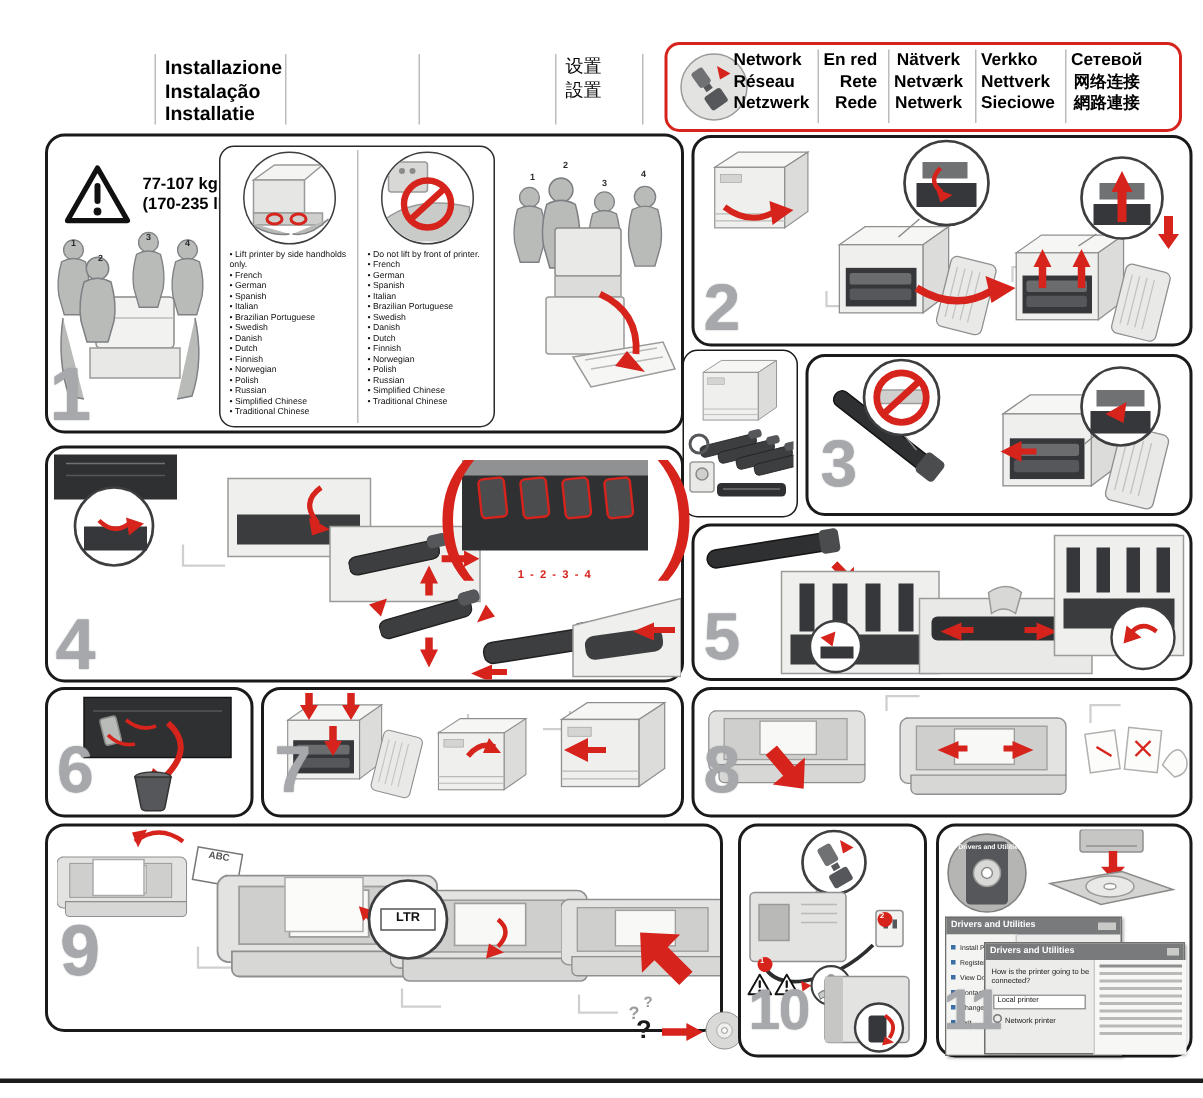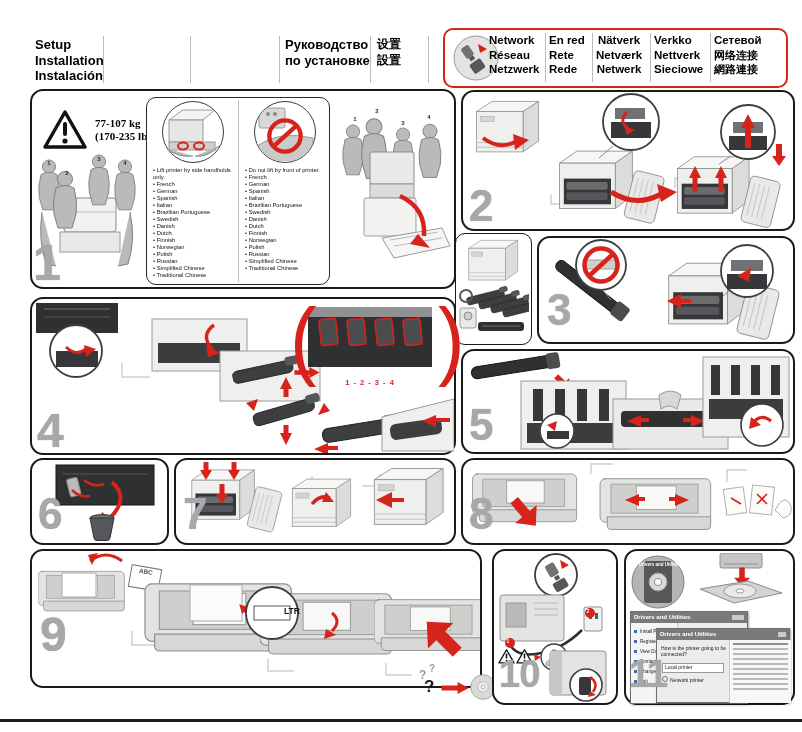--- a/index.html
+++ b/index.html
@@ -3,27 +3,27 @@
 <meta charset="utf-8">
 <style>
   html,body{margin:0;padding:0;background:#fff;}
   #sheet{position:relative;width:802px;height:732px;background:#fff;overflow:hidden;
          font-family:"Liberation Sans",sans-serif;color:#000;}
   .abs{position:absolute;}
   .panel{position:absolute;border:2px solid #1a1a1a;border-radius:13px;background:#fff;box-sizing:border-box;}
   .subpanel{position:absolute;border:1.5px solid #2a2a2a;border-radius:10px;background:#fff;box-sizing:border-box;}
   .num{position:absolute;font-weight:bold;color:#a6a8ab;line-height:1;letter-spacing:-2px;text-shadow:0 0 1px #8e9093;}
   .hcol{position:absolute;top:37px;font-size:13px;font-weight:bold;line-height:15.5px;white-space:nowrap;}
-  .hcol.cjk div{font-weight:700;font-size:12px;}
+  .hcol.cjk div{font-weight:400;font-size:12px;}
   .vdiv{position:absolute;width:1px;background:#bcbcba;}
   .netbox{position:absolute;border:2.5px solid #d6231c;border-radius:10px;box-sizing:border-box;background:#fff;}
   .ncol{position:absolute;font-size:11.5px;font-weight:bold;line-height:14.5px;white-space:nowrap;}
   .ncol.mixed div:nth-child(2),.ncol.mixed div:nth-child(3){font-weight:700;font-size:11px;}
   .lang-list{position:absolute;font-size:5.8px;line-height:7px;color:#111;}
-  .weight{position:absolute;font-size:11px;font-weight:bold;line-height:13px;font-family:Liberation Serif, serif;}
+  .weight{position:absolute;font-size:11px;font-weight:bold;line-height:13px;}
   .inset{position:absolute;border-radius:50%;background:#fff;border:1.7px solid #3c3e40;box-sizing:border-box;overflow:hidden;}
   .paren{position:absolute;color:#d6231c;font-weight:400;transform:scaleY(1.08);}
   .redlabel{position:absolute;color:#d6231c;font-weight:bold;text-align:center;letter-spacing:1px;margin-top:42px;}
   .tinylabel{position:absolute;font-weight:bold;color:#4a4c4e;text-align:center;}
   .qmark{position:absolute;font-weight:bold;line-height:1;}
   .win{position:absolute;background:#ececea;border:1px solid #6f6f6d;box-sizing:border-box;box-shadow:1px 1px 2px rgba(0,0,0,.35);}
   .titlebar{height:11px;background:#787a7c;color:#fff;font-size:6px;font-weight:bold;line-height:11px;padding:0 3px;
             display:flex;justify-content:space-between;align-items:center;overflow:hidden;}
   .titlebar .btns{width:12px;height:5px;background:#c9c9c7;flex:none;}
   .menu{position:absolute;left:0;top:11px;bottom:0;width:47px;background:#f4f4f2;border-right:1px solid #c9c9c7;
@@ -106,28 +106,24 @@
         <path d="M8,17 q9,-5 18,0 q4,14 2,26 l-4,14 h-14 l-4,-14 q-2,-12 2,-26 z" fill="#b9bbb8" stroke="#7e8083"></path>
       </symbol>
       <symbol id="bookC" viewBox="0 0 40 40">
         <circle cx="20" cy="20" r="18.5" fill="#fff" stroke="#3c3e40" stroke-width="2"></circle>
         <circle cx="20" cy="13" r="4" fill="#9a9c9a"></circle>
         <path d="M8,28 q6,-6 12,-2 q6,-4 12,2 l-2,5 q-5,-4 -10,0 q-5,-4 -10,0 z" fill="#c9cbc9" stroke="#7e8083"></path>
       </symbol>
     </defs>
   </svg>
 
-  <div class="hcol" style="left:35px;">
-      <div>Setup</div>
-      <div>Installation</div>
-      <div>Instalación</div>
-    </div>
-  <div class="hcol" style="left:285px;">
-      <div>Руководство</div>
-      <div>по установке</div>
+  <div class="hcol" style="left:110px;">
+      <div>Installazione</div>
+      <div>Instalação</div>
+      <div>Installatie</div>
     </div>
   <div class="hcol cjk" style="left:377px;">
       <div>设置</div>
       <div>設置</div>
     </div>
   <div class="vdiv" style="left:103px;top:36px;height:47px;"></div>
   <div class="vdiv" style="left:190px;top:36px;height:47px;"></div>
   <div class="vdiv" style="left:279px;top:36px;height:47px;"></div>
   <div class="vdiv" style="left:370px;top:36px;height:47px;"></div>
   <div class="vdiv" style="left:428px;top:36px;height:47px;"></div>
@@ -141,36 +137,36 @@
         <rect x="13" y="25" width="13" height="11" rx="2" fill="#55575a"></rect>
       </g>
       <polygon points="25,9 34,14 27,18" fill="#d6231c"></polygon>
     </svg>
   </div>
   <div class="ncol" style="left:489px;top:33px;">
       <div>Network</div>
       <div>Réseau</div>
       <div>Netzwerk</div>
     </div>
-  <div class="ncol" style="left:549px;top:33px;">
+  <div class="ncol" style="left:549px;top:33px;text-align:right;">
       <div>En red</div>
       <div>Rete</div>
       <div>Rede</div>
     </div>
   <div class="ncol" style="left:596px;top:33px;text-align:center;">
       <div>Nätverk</div>
       <div>Netværk</div>
       <div>Netwerk</div>
     </div>
   <div class="ncol" style="left:654px;top:33px;">
       <div>Verkko</div>
       <div>Nettverk</div>
       <div>Sieciowe</div>
     </div>
-  <div class="ncol mixed" style="left:714px;top:33px;z-index:3;">
+  <div class="ncol mixed" style="left:714px;top:33px;z-index:3;text-align:center;">
       <div>Сетевой</div>
       <div>网络连接</div>
       <div>網路連接</div>
     </div>
   <div class="vdiv" style="left:545px;top:33px;height:49px;"></div>
   <div class="vdiv" style="left:592px;top:33px;height:49px;"></div>
   <div class="vdiv" style="left:650px;top:33px;height:49px;"></div>
   <div class="vdiv" style="left:710px;top:33px;height:49px;"></div>
 
   <div class="panel" style="left:30px;top:89px;width:426px;height:200px;"></div>
@@ -502,21 +498,21 @@
       <polygon points="294,78 304,84 292,88" fill="#d6231c"></polygon>
       <circle cx="240" cy="62" r="26" fill="#fff" stroke="#3c3e40" stroke-width="1.8"></circle>
       <rect x="222" y="55" width="36" height="14" fill="#fff" stroke="#555"></rect>
       <polyline points="354,112 354,124 380,124" fill="none" stroke="#cfcfcd" stroke-width="1.5"></polyline>
       <use href="#tray" x="342" y="28" width="118" height="84"></use>
       <use href="#bigArrow" x="392" y="64" width="36" height="44" transform="rotate(-45 410 86)"></use>
     </svg>
     <span class="num" style="left:8px;top:60px;font-size:48px;">9</span>
   </div>
   <span class="tinylabel" style="left:131px;top:568px;width:30px;font-size:6.5px;transform:rotate(10deg);color:#555;">ABC</span>
-  <span class="tinylabel" style="left:254px;top:606px;width:36px;font-size:8.5px;color:#111;padding-left:20px;">LTR</span>
+  <span class="tinylabel" style="left:254px;top:606px;width:36px;font-size:8.5px;color:#111;">LTR</span>
 
   <span class="qmark" style="left:419px;top:669px;font-size:12px;color:#9a9c9e;">?</span>
   <span class="qmark" style="left:429px;top:664px;font-size:10px;color:#9a9c9e;">?</span>
   <span class="qmark" style="left:424px;top:678px;font-size:17px;color:#1a1a1a;">?</span>
   <svg class="abs" style="left:441px;top:682px;" width="28" height="12" viewBox="0 0 32 14">
       <use href="#arrowR" width="32" height="14"></use>
     </svg>
   <svg class="abs" style="left:470px;top:674px;" width="26" height="26" viewBox="0 0 40 40">
       <use href="#cd" width="40" height="40"></use>
     </svg>

